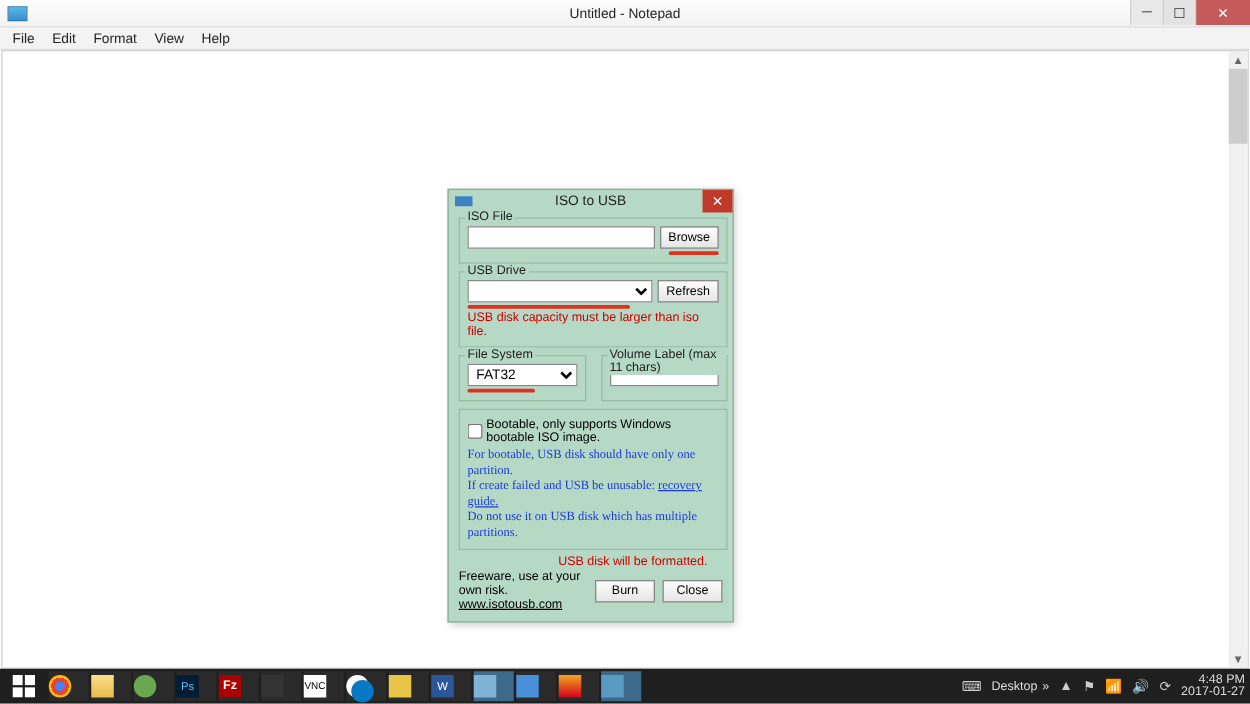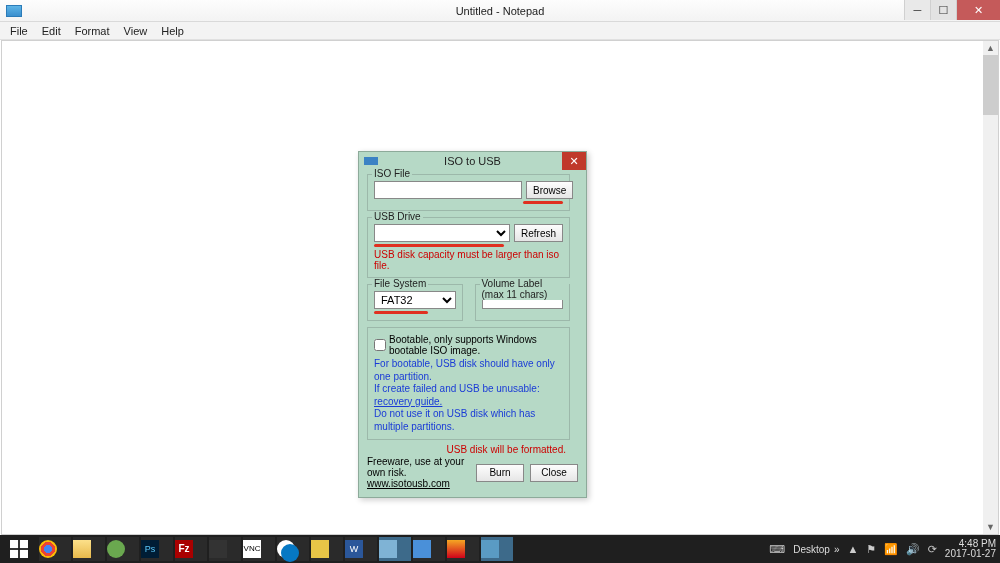--- a/index.html
+++ b/index.html
@@ -22,29 +22,29 @@
 .scrollbar-v .thumb { position:absolute; top:14px; left:0; right:0; height:60px; background:#cdcdcd; }
 .scrollbar-v .arr { position:absolute; left:0; right:0; height:14px; background:#f0f0f0; text-align:center; color:#666; font-size:9px; line-height:14px; }
 .scrollbar-v .arr.top{top:0}.scrollbar-v .arr.bot{bottom:0}
 
 
 .dialog { position:absolute; left:330px; top:151px; width:229px; background:#b6d9c6; border:1px solid #8daa9a; box-shadow:2px 2px 6px rgba(0,0,0,.2);margin-left:28px; }
 .dlg-title { height:18px; display:flex; align-items:center; position:relative; }
 .dlg-title .ico { width:14px; height:8px; margin:0 5px; background:#3b82c4; }
 .dlg-title .txt { position:absolute; left:50%; transform:translateX(-50%); font-size:11px; color:#222; }
 .dlg-close { position:absolute; right:0; top:0; width:24px; height:18px; background:#c0392b; color:#fff; display:flex; align-items:center; justify-content:center; font-size:11px; }
-.dlg-body { padding:4px 16px 8px 8px; }
+.dlg-body { padding:4px 4px 8px 8px; }
 .grp { border:1px solid #9cb8aa; padding:6px 6px 6px 6px; margin-bottom:6px; position:relative; background:#b6d9c6; }
 .grp-label { position:absolute; top:-7px; left:4px; background:#b6d9c6; padding:0 2px; font-size:10px; color:#222; }
 .row { display:flex; gap:4px; align-items:flex-end; }
 input.text, select { border:1px solid #888; background:#fff; font-size:11px; padding:1px 2px; height:18px; font-family:inherit; }
 .btn { border:1px solid #888; background:linear-gradient(#fdfdfd,#e6e6e6); font-size:10px; padding:1px 6px; height:18px; cursor:pointer; font-family:inherit; }
 .redline { height:3px; background:#e03020; border-radius:2px; margin-top:2px; }
 .warn-red { color:#c00; font-size:10px; }
-.blue { color:#1a3bd6; font-size:10px; line-height:1.25; }
+.blue { color:#1a3bd6; font-size:10px; line-height:1.25;font-family:Liberation Serif, serif; }
 .blue a { color:#1a3bd6; text-decoration:underline; }
 .small { font-size:10px; color:#222; }
 .chk { display:flex; align-items:center; gap:3px; font-size:10px; margin-bottom:2px; }
 .chk input { width:12px; height:12px; }
 .footer { display:flex; align-items:center; justify-content:space-between; padding:2px 8px 8px 8px; position:relative; }
 .footer .left { font-size:10px; }
 .footer .left a { color:#000; text-decoration:underline; }
 .footer .btns { display:flex; gap:6px; }
 .footer .btn { width:48px; }
 .footer .format-warn { position:absolute; right:20px; top:-10px; color:#c00; font-size:10px; }

